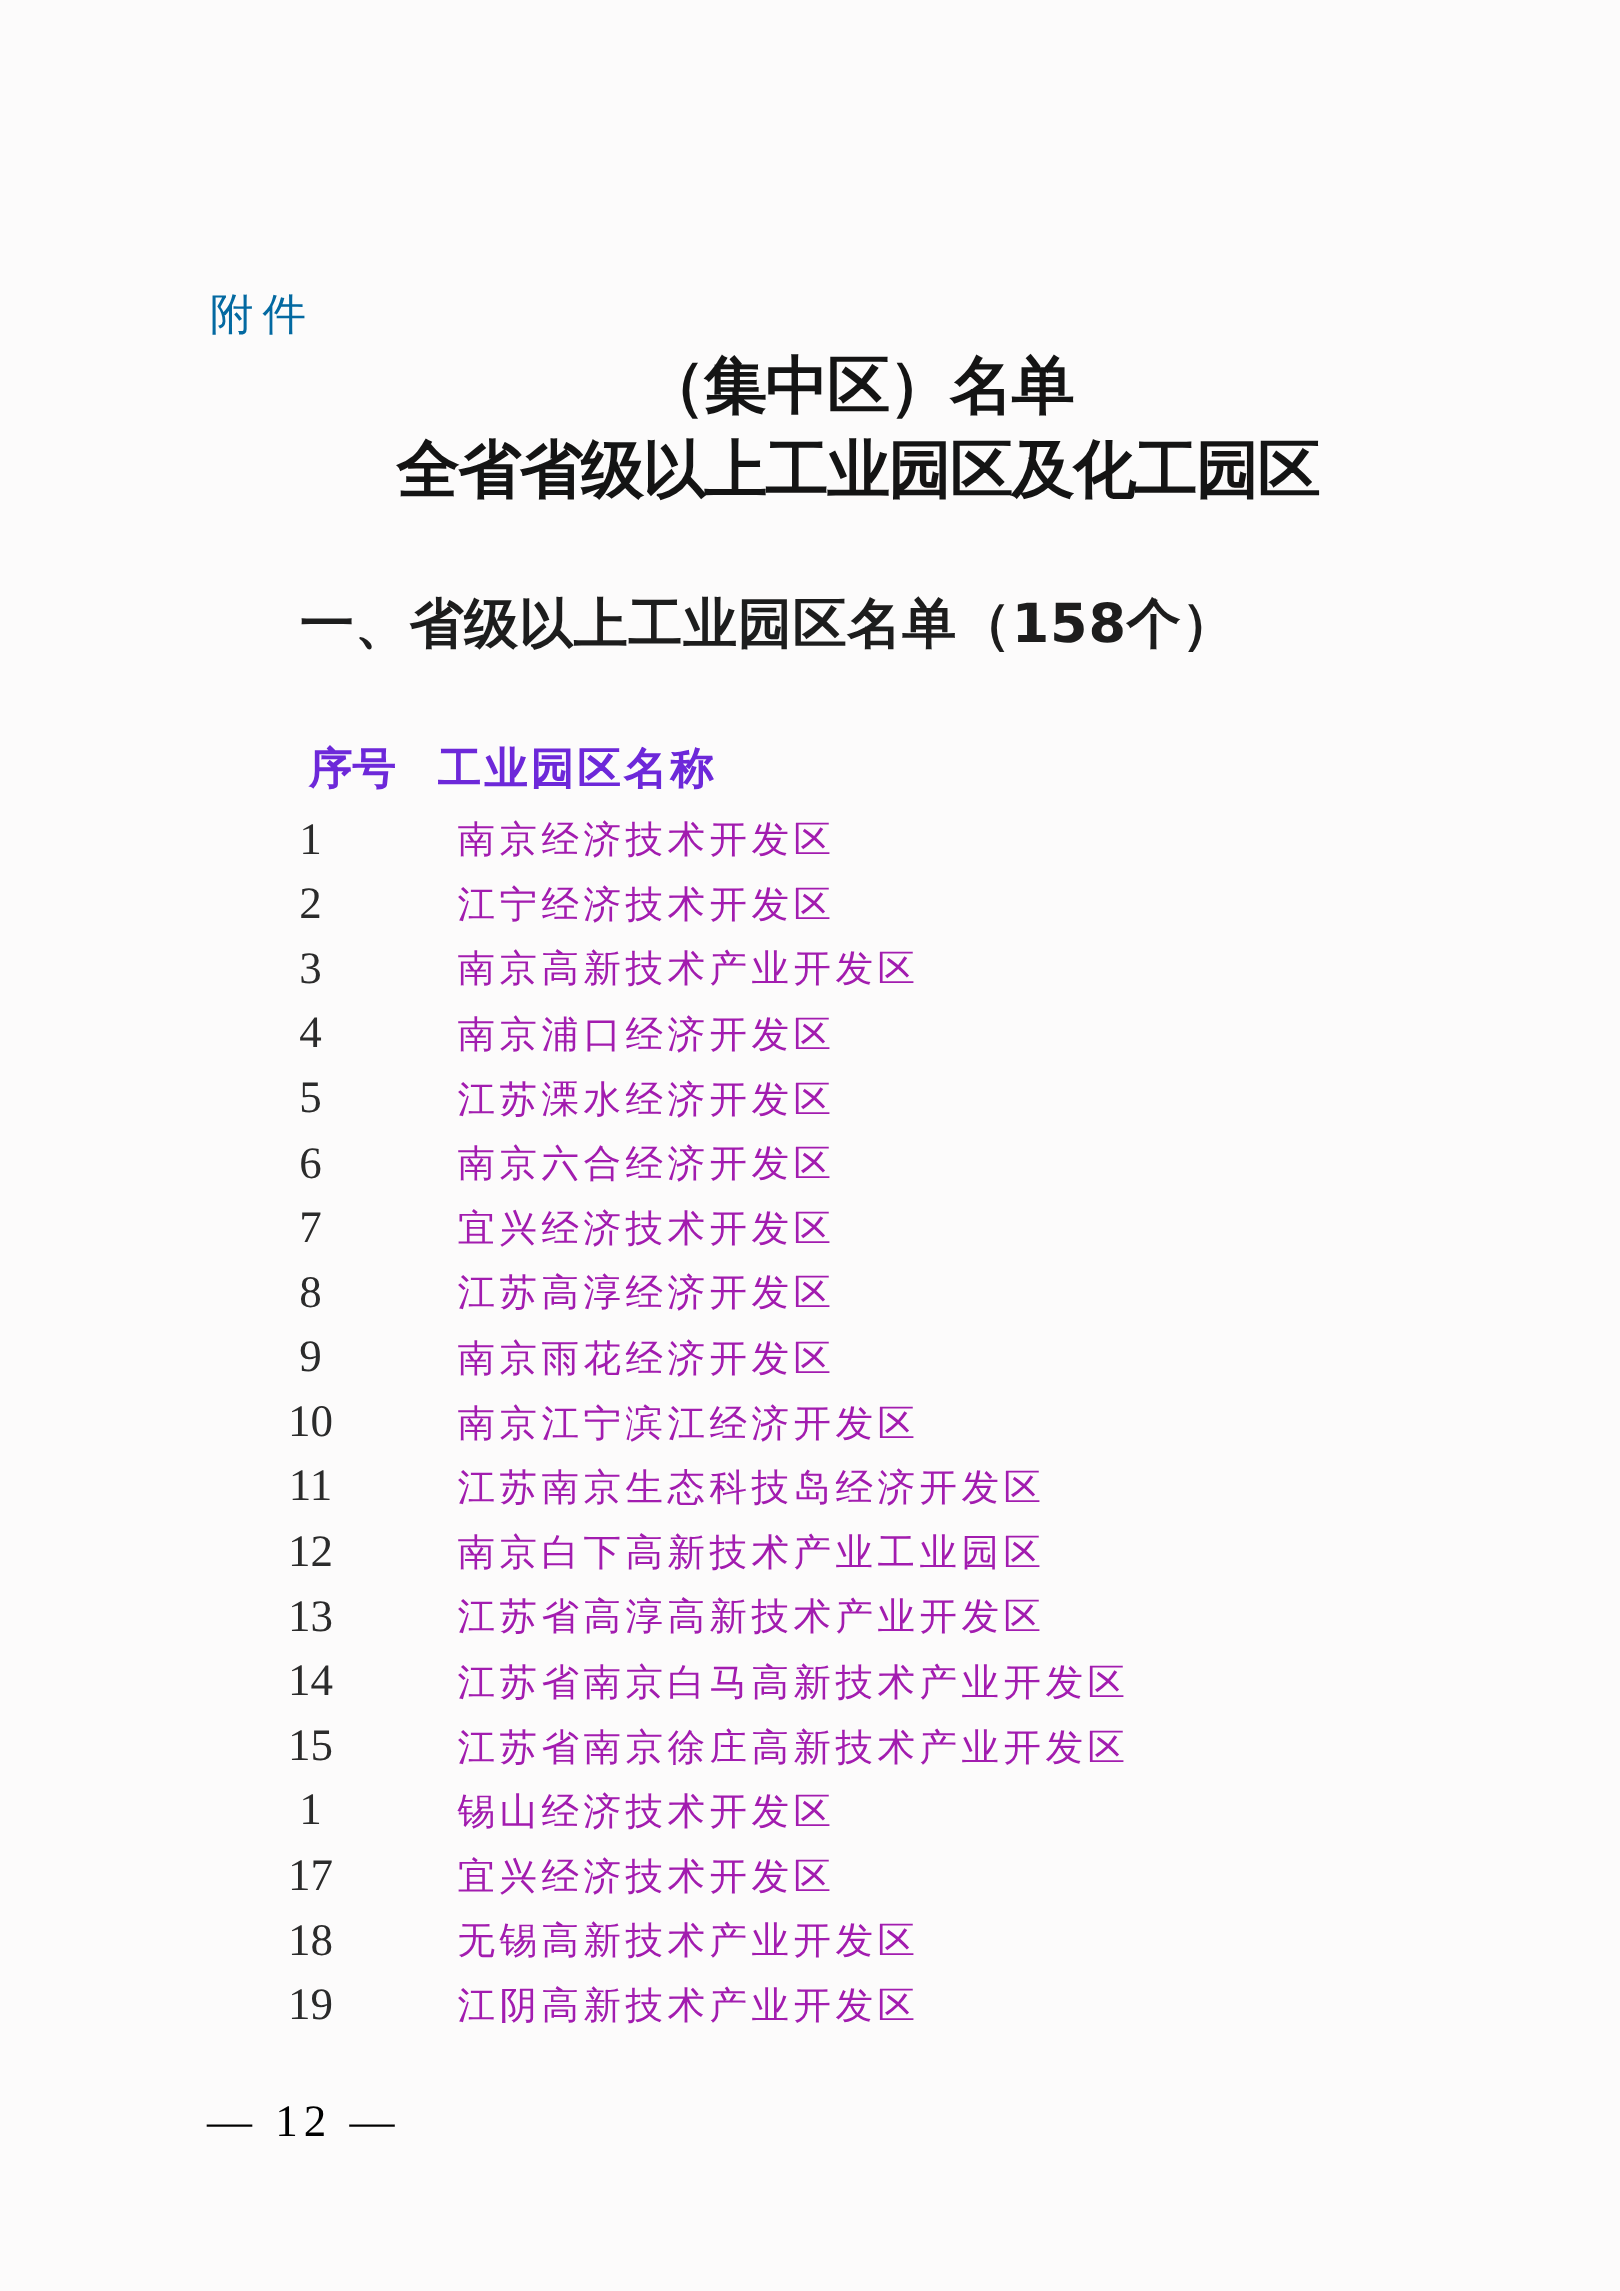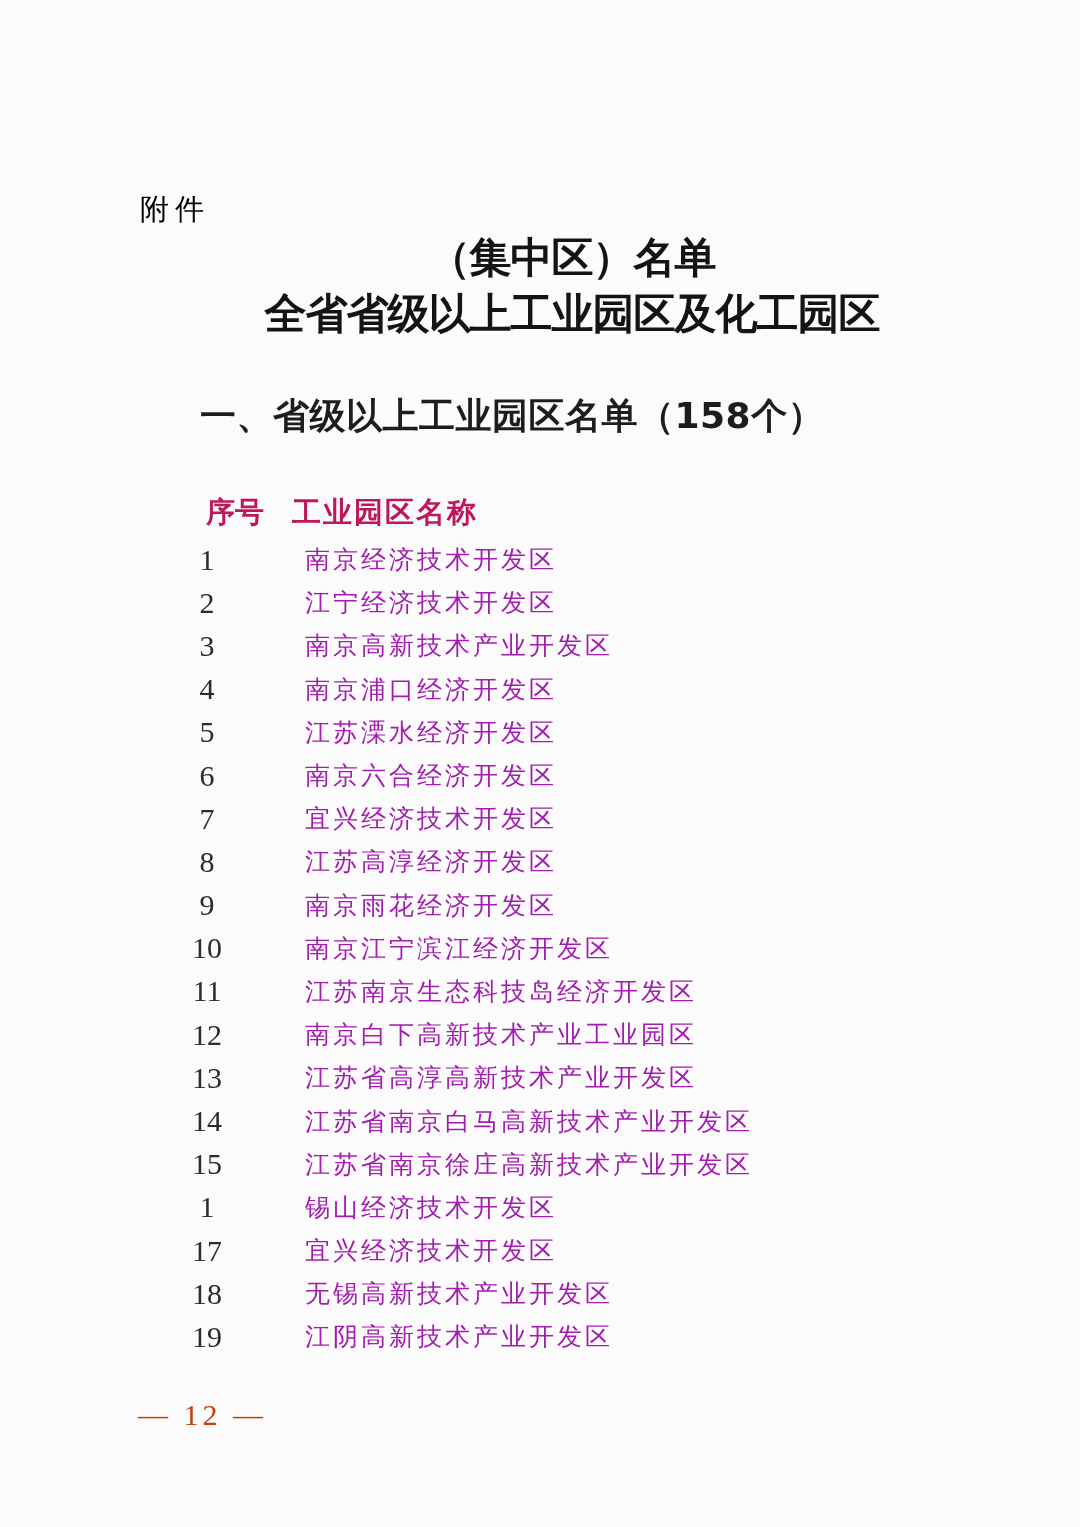--- a/index.html
+++ b/index.html
@@ -16,21 +16,21 @@
     color: #262626;
     font-family: "Liberation Serif", "DejaVu Serif", serif;
     overflow: hidden;
   }
   .attachment-label {
     position: absolute;
     left: 140px;
     top: 190px;
     font-size: 29px;
     letter-spacing: 6px;
-    color: #000000;
+    color: #0369a1;
   }
   .doc-title {
     position: absolute;
     left: 64px;
     top: 230px;
     width: 1016px;
     text-align: center;
     font-weight: 700;
     font-size: 42px;
     line-height: 56px;
@@ -53,21 +53,21 @@
     left: 150px;
     top: 488px;
     width: 790px;
   }
   .table-header {
     display: flex;
     align-items: center;
     height: 50px;
     font-weight: 700;
     font-size: 29px;
-    color: #be185d;
+    color: #6d28d9;
     font-family: "DejaVu Sans", "Liberation Sans", sans-serif;
   }
   .table-header .col-num {
     width: 114px;
     text-align: center;
     padding-left: 28px;
     box-sizing: content-box;
   }
   .table-header .col-name {
     flex: 1;
@@ -93,21 +93,21 @@
     letter-spacing: 3px;
     color: #a21caf;
     white-space: nowrap;
   }
   .page-number {
     position: absolute;
     left: 138px;
     top: 1398px;
     font-size: 30px;
     letter-spacing: 4px;
-    color: #c2410c;
+    color: #000000;
   }
 </style>
 </head>
 <body>
 
 <div class="page">
 
   <div class="attachment-label">附件</div>
 
   <div class="doc-title">

